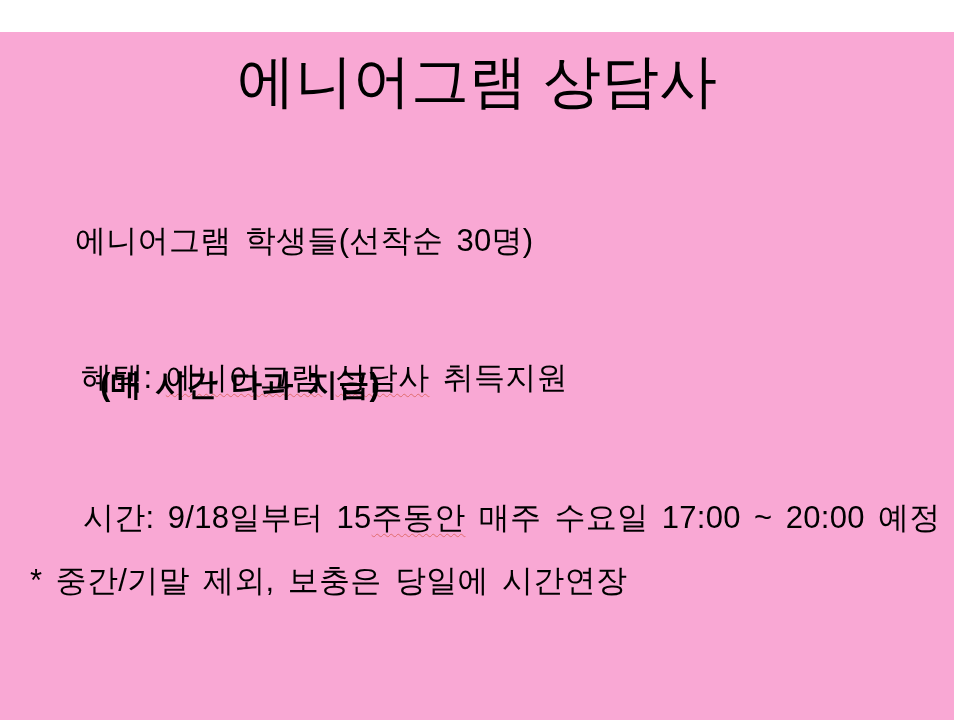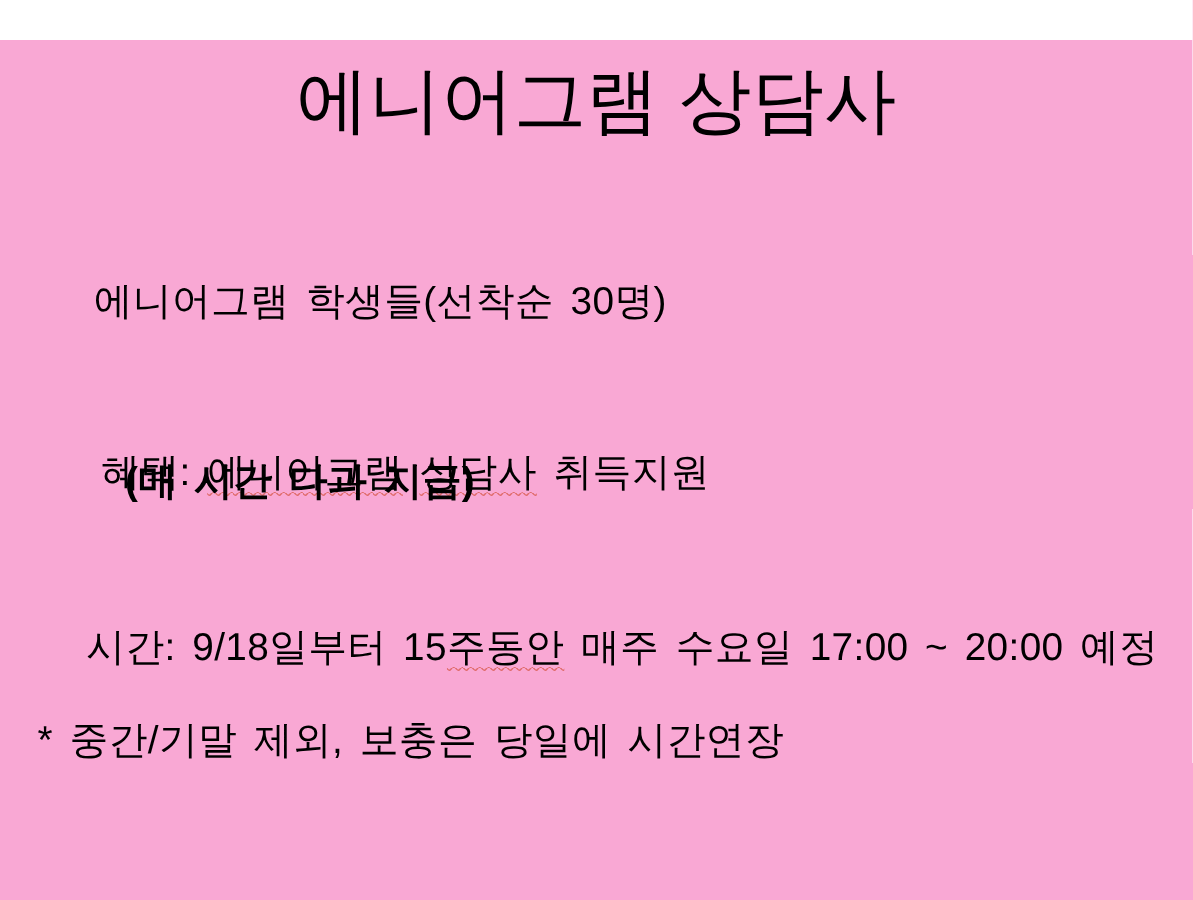--- a/index.html
+++ b/index.html
@@ -31,22 +31,22 @@
     font-weight: 400;
     line-height: 1.15;
     white-space: pre;
     word-spacing: 0.14em;
     letter-spacing: 0.3px;
   }
   .l-target-1  { left: 28px;  top: 148px; }
   .l-target-2  { left: 75px;  top: 191px; }
   .l-benefit-1 { left: 28px;  top: 292px; }
   .l-benefit-2 { left: 100px; top: 335px; font-weight: bold; }
-  .l-schedule  { left: 16px;  top: 432px; text-align: right; }
-  .l-note      { left: 30px;  top: 542px; }
+  .l-schedule  { left: 30px;  top: 432px; text-align: right; }
+  .l-note      { left: 30px;  top: 531px; }
   .miss {
     text-decoration-line: underline;
     text-decoration-style: wavy;
     text-decoration-color: #e06c6c;
     text-decoration-thickness: 1px;
     text-underline-offset: 5px;
   }
 </style>
 </head>
 <body>

